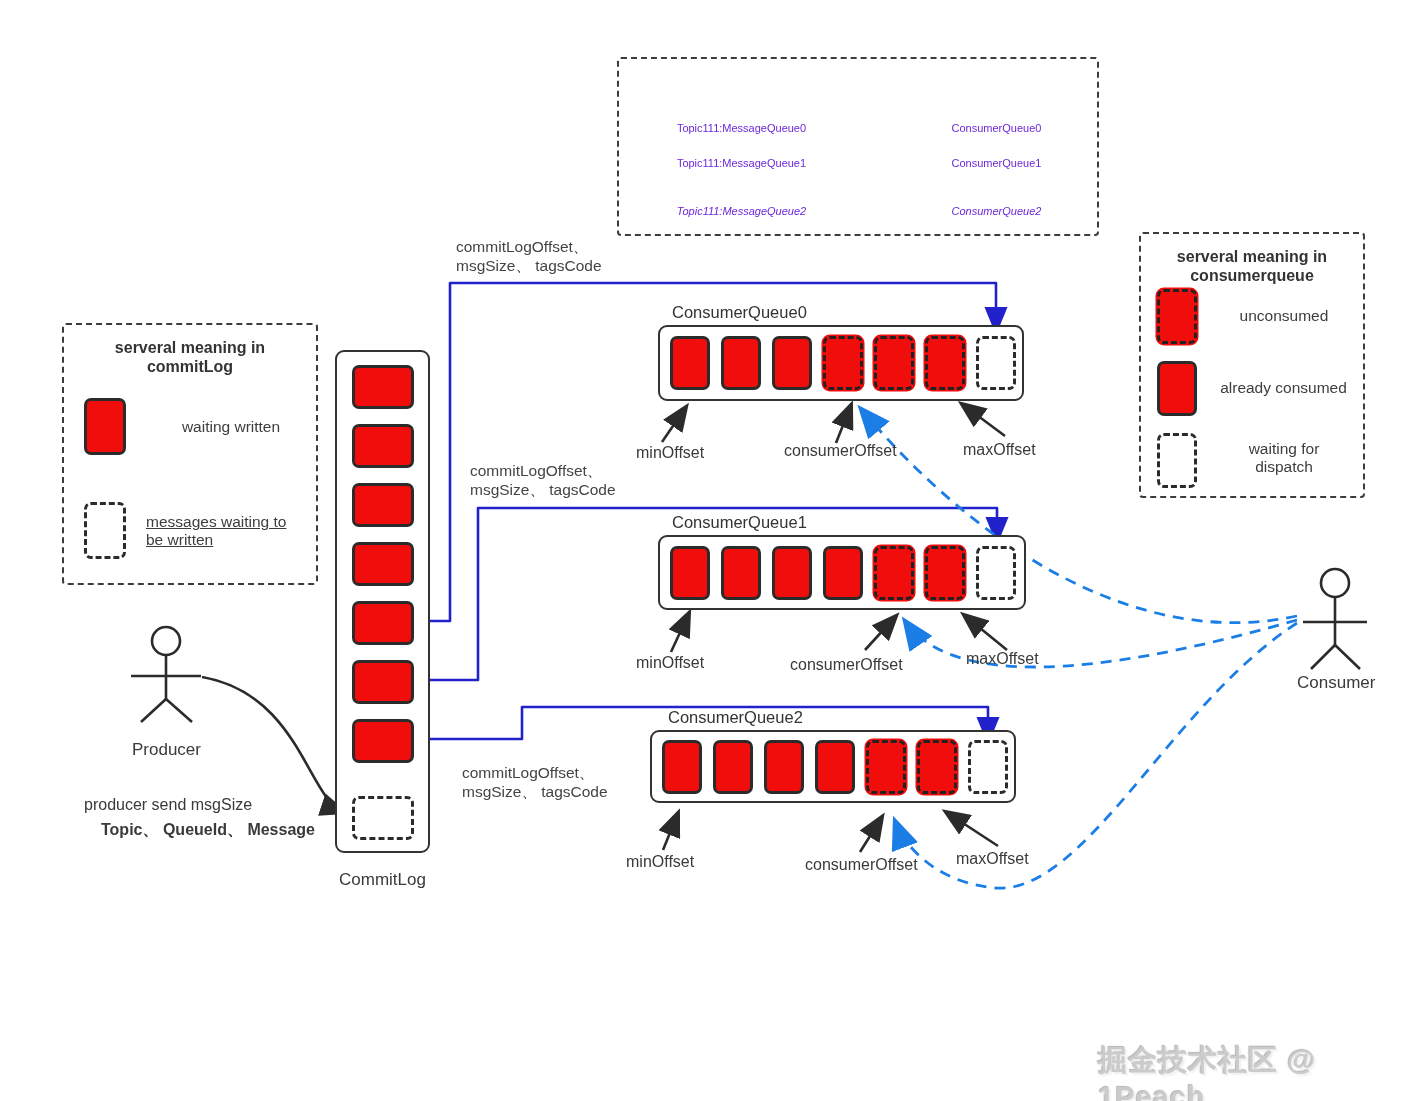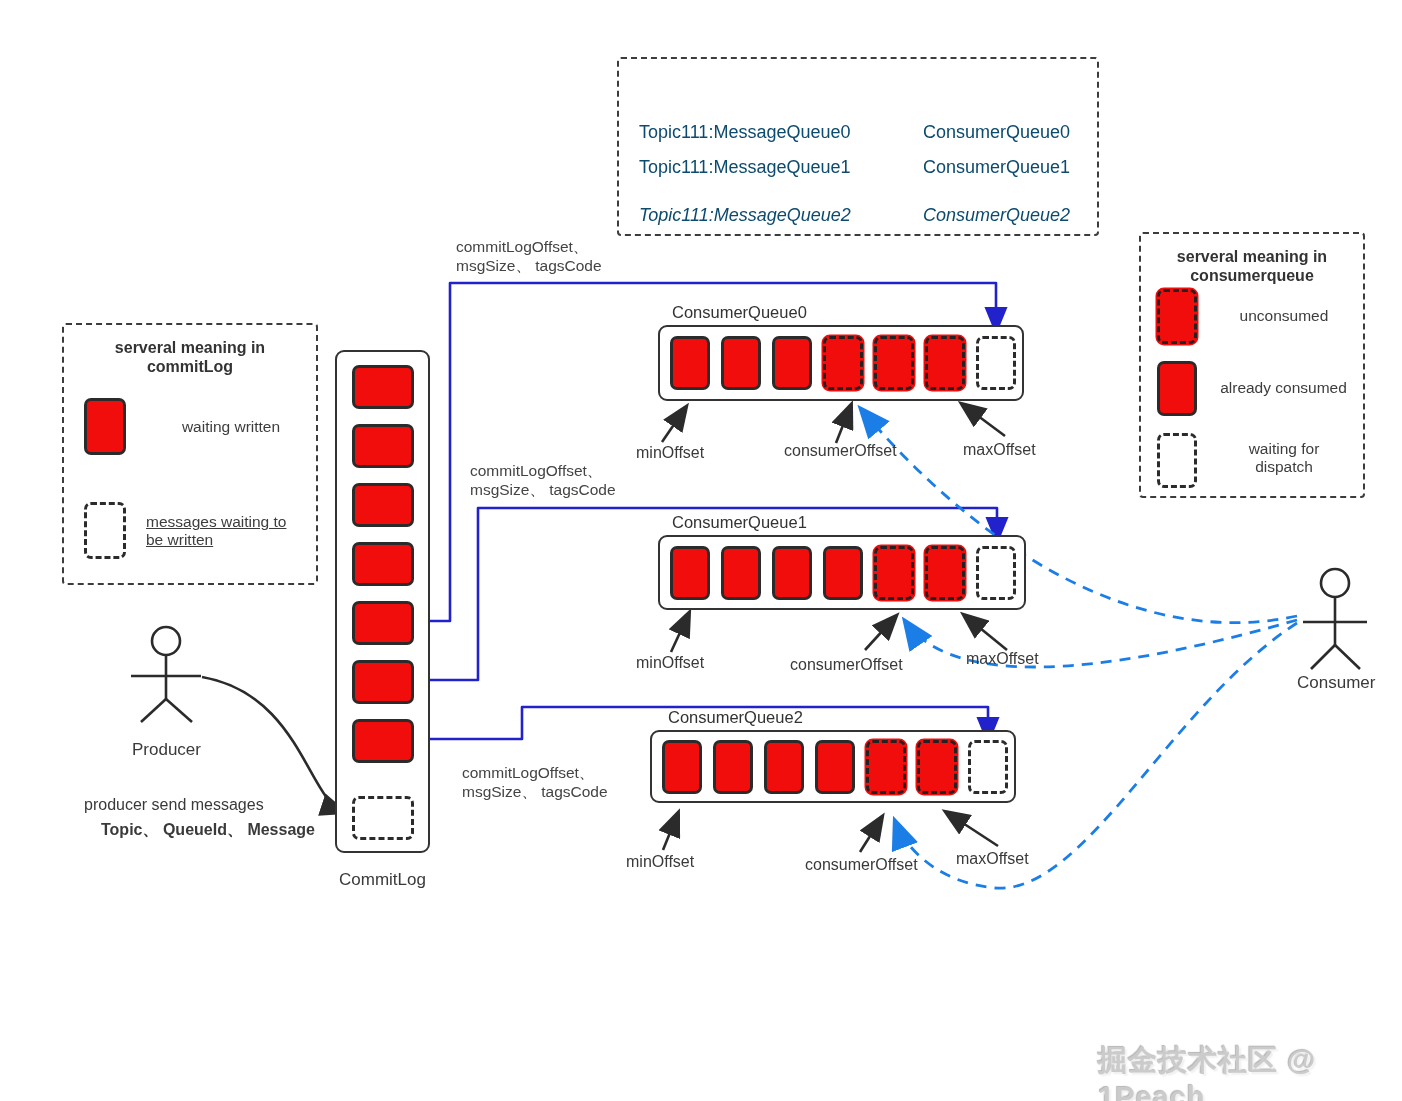--- a/index.html
+++ b/index.html
@@ -37,21 +37,21 @@
   .cl-blocks{display:flex;flex-direction:column;align-items:center;gap:15px;padding-top:13px;height:100%;box-sizing:border-box;}
   .cl-blocks .blk{width:62px;height:44px;}
   .cl-blocks .blk.waiting{margin-top:18px;}
 
   .q-box{display:flex;align-items:center;gap:11px;padding:0 10px;box-sizing:border-box;}
   .q-box .blk{width:40px;height:54px;}
   .q-title{font-size:16.5px;color:#333;margin:0 0 3px 14px;}
 
   .lbl{font-size:16px;color:var(--txt);}
   .small-note{font-size:15.5px;line-height:19px;color:#444;}
-  .corr-row{position:absolute;height:22px;width:100%;font-size:18px;color:#0c4a6e;}
+  .corr-row{position:absolute;height:22px;width:100%;font-size:11px;color:#6d28d9;}
   .corr-left{position:absolute;left:20px;width:205px;text-align:center;}
   .corr-right{position:absolute;left:295px;width:165px;text-align:center;}
   .legend-label{font-size:15.5px;color:#3d3d3d;}
   .watermark{
     font-size:29px;font-weight:bold;color:#cbcbcb;letter-spacing:1px;
     text-shadow:2px 2px 2px #efefef,-1px -1px 1px #b5b5b5;
   }
 </style>
 </head>
 <body>
@@ -224,18 +224,18 @@
 
   <div class="abs small-note pre" style="left:456px;top:237px;">commitLogOffset、
 msgSize、 tagsCode</div>
   <div class="abs small-note pre" style="left:470px;top:461px;">commitLogOffset、
 msgSize、 tagsCode</div>
   <div class="abs small-note pre" style="left:462px;top:763px;">commitLogOffset、
 msgSize、 tagsCode</div>
 
   <div class="abs lbl" style="left:132px;top:730px;font-size:17px;margin-top:10px;">Producer</div>
   <div class="abs lbl" style="left:1297px;top:673px;font-size:17px;">Consumer</div>
-  <div class="abs lbl" style="left:84px;top:796px;">producer send messages</div>
+  <div class="abs lbl" style="left:84px;top:796px;">producer send msgSize</div>
   <div class="abs lbl" style="left:101px;top:820px;font-weight:bold;">Topic、 QueueId、 Message</div>
 
   <div class="abs watermark" style="left:1098px;top:1041px;">掘金技术社区 @ 1Peach</div>
 
 </div>
 
 </body></html>

